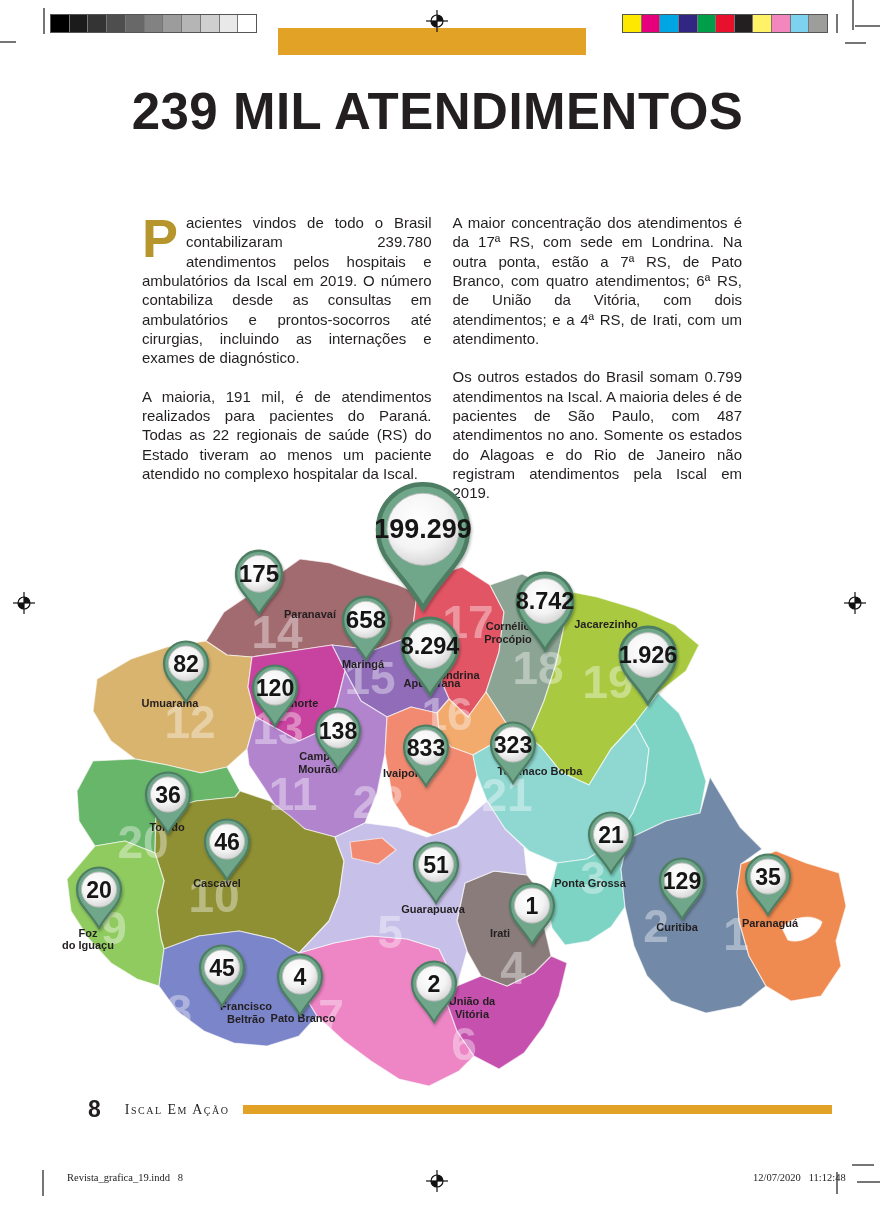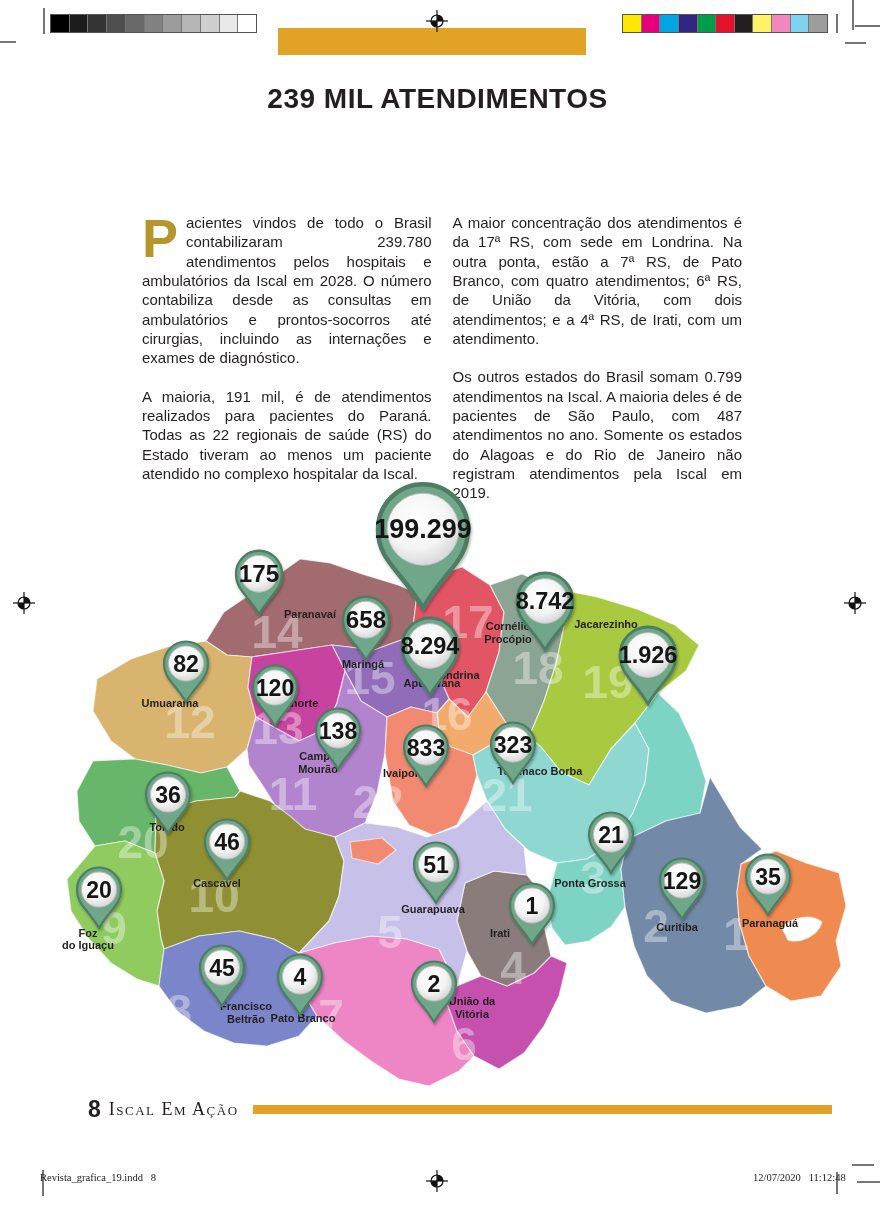--- a/index.html
+++ b/index.html
@@ -7,32 +7,32 @@
   .page{position:absolute;inset:0;background:#fff;}
   .calbar{position:absolute;top:14px;height:19px;display:flex;border:1px solid #555;box-sizing:border-box;}
   .calbar span{flex:1;height:100%;border-right:1px solid #777;}
   .calbar span:last-child{border-right:none;}
   .grayscale-bar{left:50px;width:207px;}
   .color-bar{left:622px;width:206px;}
   .top-gold-bar{position:absolute;left:278px;top:28px;width:308px;height:27px;}
   .marks-svg{position:absolute;left:0;top:0;pointer-events:none;}
   #map-svg{position:absolute;left:0;top:0;}
   .title-block{position:absolute;left:55px;top:84px;width:765px;text-align:center;}
-  .title1{font-size:28px;font-weight:700;letter-spacing:.5px;line-height:1.1;}
+  .title1{font-size:51px;font-weight:700;letter-spacing:.5px;line-height:1.1;}
   .title2{font-size:37px;font-weight:400;letter-spacing:.5px;margin-top:3px;line-height:1.1;}
   .columns{position:absolute;left:142px;top:213px;width:600px;display:flex;gap:21px;}
   .col{flex:1;}
   .col p{margin:0 0 19px 0;font-size:15px;line-height:1.29;text-align:justify;}
   .dropcap{float:left;font-size:54px;line-height:44px;font-weight:700;padding:3px 8px 0 0;}
   .footer{position:absolute;left:88px;top:1096px;width:744px;display:flex;align-items:center;}
   .page-number{font-size:23px;font-weight:700;}
-  .brand{margin-left:8px;font-family:"Liberation Serif",serif;font-variant:small-caps;font-size:18px;letter-spacing:1.5px;}
+  .brand{margin-left:24px;font-family:"Liberation Serif",serif;font-variant:small-caps;font-size:14px;letter-spacing:1.5px;}
   .footer-bar{flex:1;height:9px;margin-left:14px;}
   .printline{position:absolute;font-family:"Liberation Serif",serif;font-size:10.5px;white-space:pre;color:#222;}
-  .printline.left{left:40px;top:1172px;text-align:right;}
+  .printline.left{left:67px;top:1172px;text-align:right;}
   .printline.right{left:753px;top:1172px;}
   .regnum{fill:#ffffff;opacity:.38;font-weight:700;font-size:46px;font-family:"Liberation Sans",sans-serif;text-anchor:middle;}
   .citylabel{fill:#231F20;font-weight:700;font-size:11px;text-anchor:middle;font-family:"Liberation Sans",sans-serif;}
   .region{stroke:#ffffff;stroke-opacity:.6;stroke-width:1.2;stroke-linejoin:round;}
   .pin-text{font-weight:700;text-anchor:middle;fill:#161616;font-family:"Liberation Sans",sans-serif;}
 </style>
 </head>
 <body>
 
 <div class="page">
@@ -92,21 +92,21 @@
     <use href="#regmark" transform="translate(855,603)"></use>
     <use href="#regmark" transform="translate(437,1181)"></use>
   </svg>
 
   <div class="title-block">
     <div class="title1">239 MIL ATENDIMENTOS</div>
   </div>
 
   <div class="columns">
     <div class="col">
-      <p><span class="dropcap" id="dropcap" style="color: rgb(182, 150, 44);">P</span><span>acientes vindos de todo o Brasil contabilizaram 239.780 atendimentos pelos hospitais e ambulatórios da Iscal em 2028. O número contabiliza desde as consultas em ambulatórios e prontos-socorros até cirurgias, incluindo as internações e exames de diagnóstico.</span></p>
+      <p><span class="dropcap" id="dropcap" style="color: rgb(182, 150, 44);">P</span><span>acientes vindos de todo o Brasil contabilizaram 239.780 atendimentos pelos hospitais e ambulatórios da Iscal em 2019. O número contabiliza desde as consultas em ambulatórios e prontos-socorros até cirurgias, incluindo as internações e exames de diagnóstico.</span></p>
       <p>A maioria, 191 mil, é de atendimentos realizados para pacientes do Paraná. Todas as 22 regionais de saúde (RS) do Estado tiveram ao menos um paciente atendido no complexo hospitalar da Iscal.</p>
     </div>
     <div class="col">
       <p>A maior concentração dos atendimentos é da 17ª RS, com sede em Londrina. Na outra ponta, estão a 7ª RS, de Pato Branco, com quatro atendimentos; 6ª RS, de União da Vitória, com dois atendimentos; e a 4ª RS, de Irati, com um atendimento.</p>
       <p>Os outros estados do Brasil somam 0.799 atendimentos na Iscal. A maioria deles é de pacientes de São Paulo, com 487 atendimentos no ano. Somente os estados do Alagoas e do Rio de Janeiro não registram atendimentos pela Iscal em 2019.</p>
     </div>
   </div>
 
   <svg id="map-svg" width="880" height="1209" viewBox="0 0 880 1209">
     <defs>

